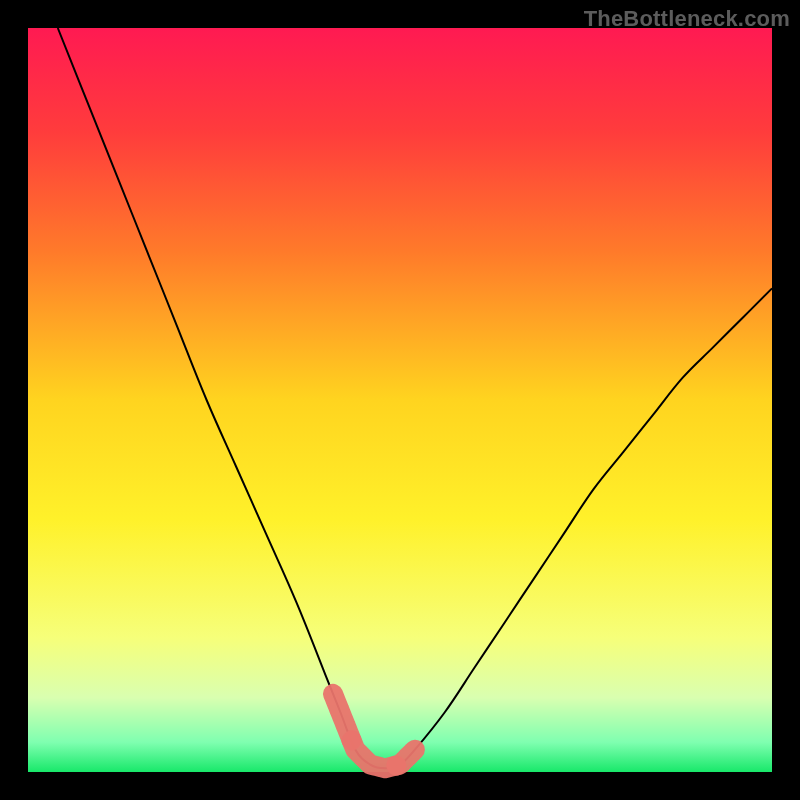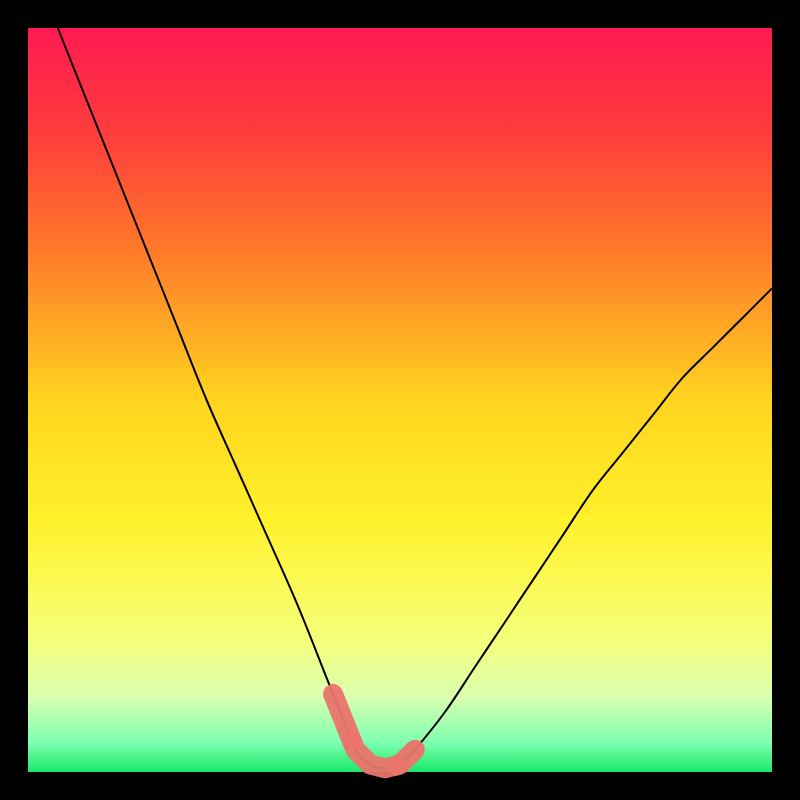--- a/index.html
+++ b/index.html
@@ -55,14 +55,15 @@
 
   <div class="plot-area" style="background: linear-gradient(rgb(255, 26, 82) 0%, rgb(255, 60, 60) 14%, rgb(255, 122, 42) 30%, rgb(255, 212, 31) 50%, rgb(255, 241, 42) 66%, rgb(246, 255, 122) 82%, rgb(217, 255, 176) 90%, rgb(127, 255, 176) 96%, rgb(24, 232, 106) 100%);">
     <svg class="curve" viewBox="0 0 744 744" preserveAspectRatio="none">
       <path id="curvePath" class="curve-line" d="M 29.8 0.0 C 35.1 13.4, 48.8 47.6, 59.5 74.4 C 70.2 101.2, 78.6 122.0, 89.3 148.8 C 100.0 175.6, 108.3 196.4, 119.0 223.2 C 129.8 250.0, 138.1 270.8, 148.8 297.6 C 159.5 324.4, 167.8 346.6, 178.6 372.0 C 189.3 397.4, 197.6 414.9, 208.3 439.0 C 219.0 463.1, 227.4 481.8, 238.1 505.9 C 248.8 530.0, 257.1 547.4, 267.8 572.9 C 278.6 598.3, 289.6 627.2, 297.6 647.3 C 305.6 667.4, 307.1 671.1, 312.5 684.5 C 317.8 697.9, 322.0 712.3, 327.4 721.7 C 332.7 731.1, 336.9 733.2, 342.2 736.6 C 347.6 739.9, 351.8 740.3, 357.1 740.3 C 362.5 740.3, 366.6 739.9, 372.0 736.6 C 377.4 733.2, 378.8 731.1, 386.9 721.7 C 394.9 712.3, 405.9 699.2, 416.6 684.5 C 427.4 669.7, 435.7 655.9, 446.4 639.8 C 457.1 623.8, 465.4 611.3, 476.2 595.2 C 486.9 579.1, 495.2 566.6, 505.9 550.6 C 516.6 534.5, 525.0 522.0, 535.7 505.9 C 546.4 489.8, 554.7 476.0, 565.4 461.3 C 576.2 446.5, 584.5 437.5, 595.2 424.1 C 605.9 410.7, 614.2 400.3, 625.0 386.9 C 635.7 373.5, 644.0 361.7, 654.7 349.7 C 665.4 337.6, 673.8 330.6, 684.5 319.9 C 695.2 309.2, 703.5 300.9, 714.2 290.2 C 725.0 279.4, 738.6 265.8, 744.0 260.4" style="stroke: rgb(0, 0, 0);"></path>
       <path id="hlLeft" class="highlight" d="M 305.0 665.9 L 306.6 669.8 L 308.1 673.6 L 309.7 677.5 L 311.2 681.4 L 312.8 685.3 L 314.3 689.1 L 315.9 693.0 L 317.4 696.9 L 319.0 700.8 L 320.5 704.6 L 322.1 708.5 L 323.6 712.4" style="stroke: rgb(233, 116, 107);"></path>
       <path id="hlMid" class="highlight" d="M 323.6 712.4 L 327.4 721.7 L 331.1 725.4 L 334.8 729.1 L 338.5 732.8 L 342.2 736.6 L 346.0 737.5 L 349.7 738.4 L 353.4 739.4 L 357.1 740.3 L 360.8 739.4 L 364.6 738.4 L 368.3 737.5" style="stroke: rgb(233, 116, 107);"></path>
       <path id="hlRight" class="highlight" d="M 368.3 737.5 L 369.8 737.1 L 371.4 736.7 L 372.9 735.6 L 374.5 734.1 L 376.0 732.5 L 377.6 731.0 L 379.1 729.4 L 380.7 727.9 L 382.2 726.3 L 383.8 724.8 L 385.3 723.2 L 386.9 721.7" style="stroke: rgb(233, 116, 107);"></path>
     </svg>
   </div>
 
+  <div class="watermark">TheBottleneck.com</div>
 
 </div>
 
 </body></html>

